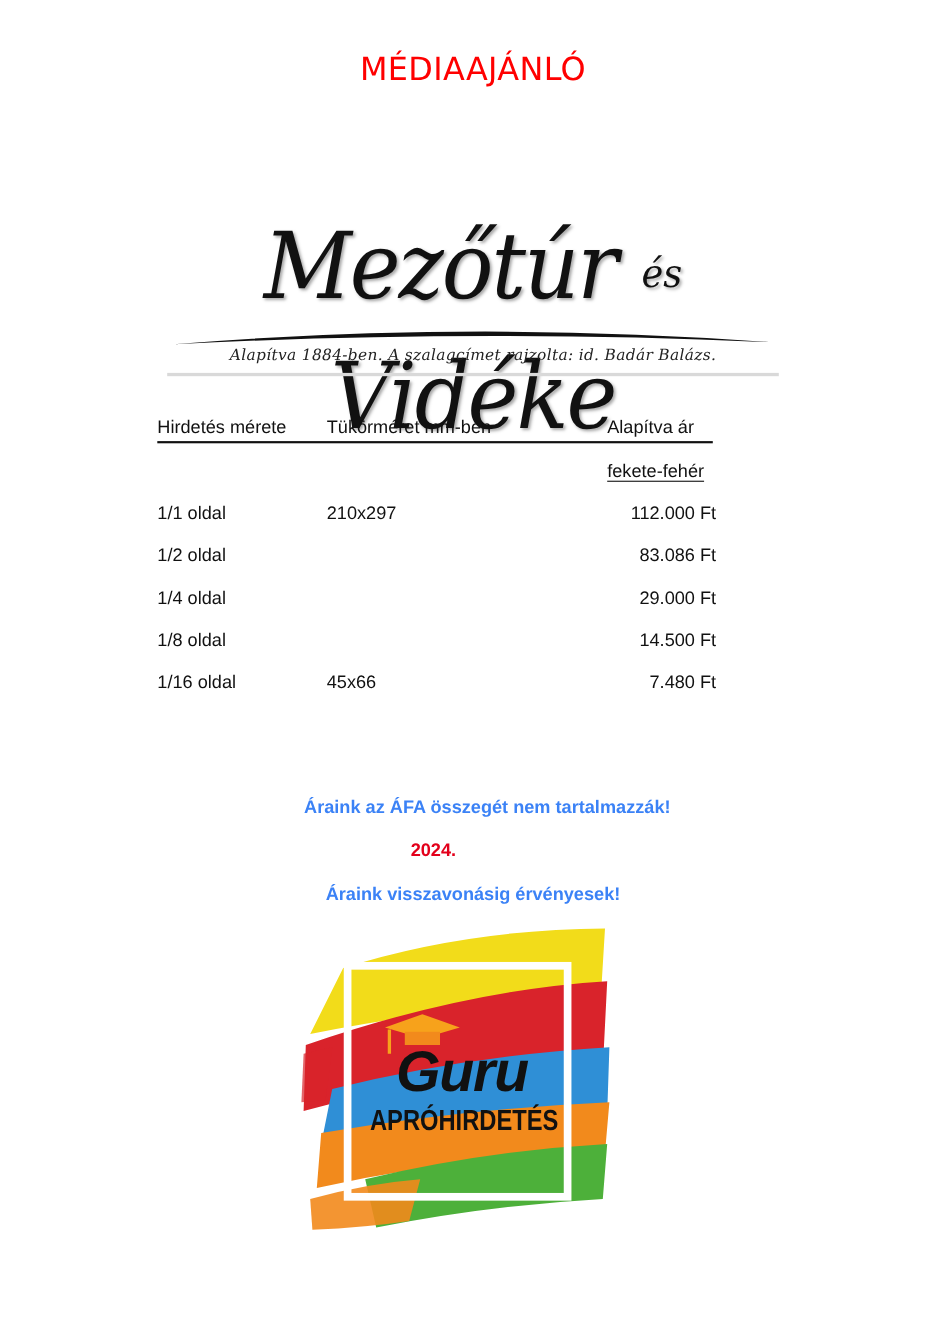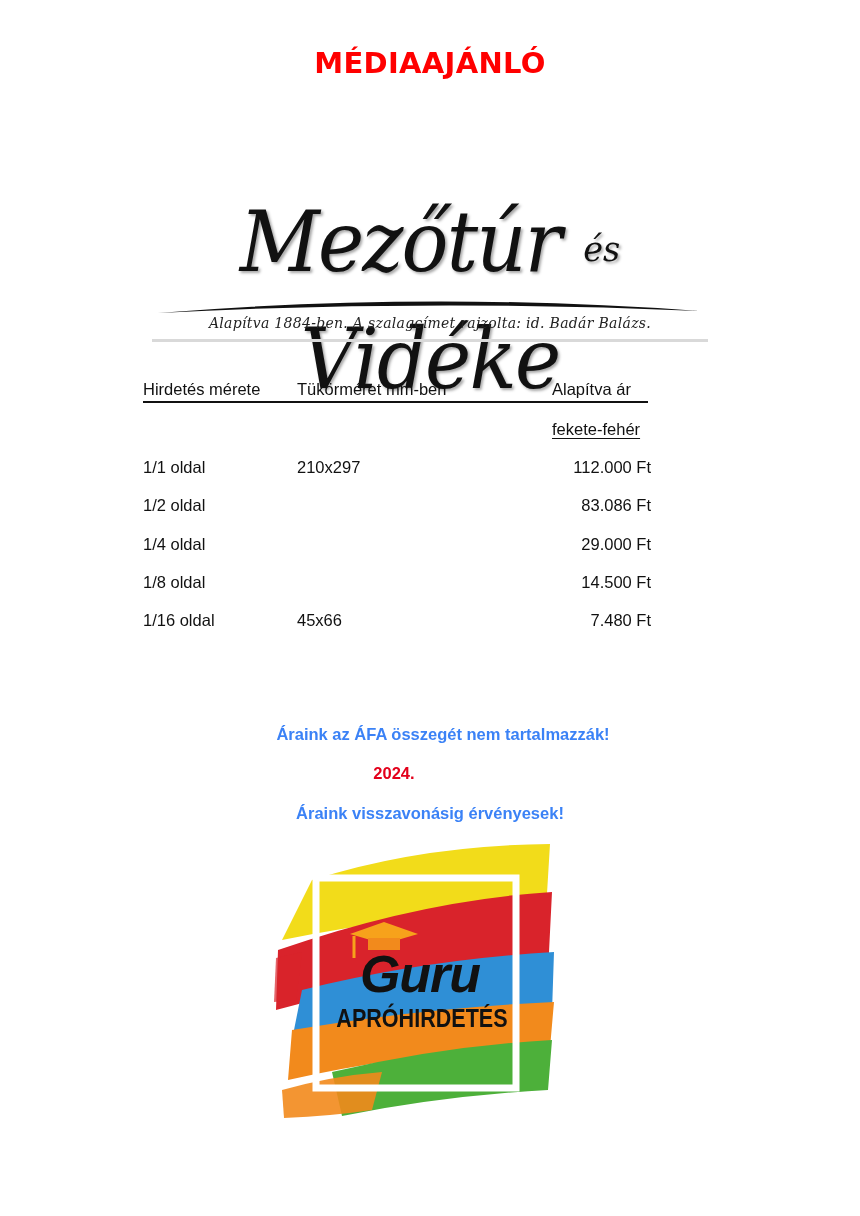--- a/index.html
+++ b/index.html
@@ -2,21 +2,21 @@
 <html><head>
 <meta charset="utf-8">
 <style>
   * { box-sizing: border-box; margin: 0; padding: 0; }
   html, body { width: 860px; height: 1216px; background: #ffffff; overflow: hidden; }
   body { position: relative; font-family: "Liberation Sans", "DejaVu Sans", sans-serif; color: #111; }
 
   .page-title {
     position: absolute; left: 0; top: 46px; width: 860px; text-align: center;
     font-family: "DejaVu Sans", "Liberation Sans", sans-serif;
-    font-weight: bold; font-size: 29px; color: #ff0000; letter-spacing: 0.3px;
+    font-weight: normal; font-size: 29px; color: #ff0000; letter-spacing: 0.3px;
   }
 
   
   .masthead { position: absolute; left: 150px; top: 185px; width: 560px; height: 160px; }
   .masthead-name {
     position: absolute; left: 0; top: 2px; width: 560px; text-align: center;
     font-family: "DejaVu Serif", "Liberation Serif", serif;
     font-style: italic; font-size: 84px; line-height: 110px; color: #111;
     letter-spacing: -2px;
     text-shadow: 2px 2px 3px rgba(0,0,0,0.35);

